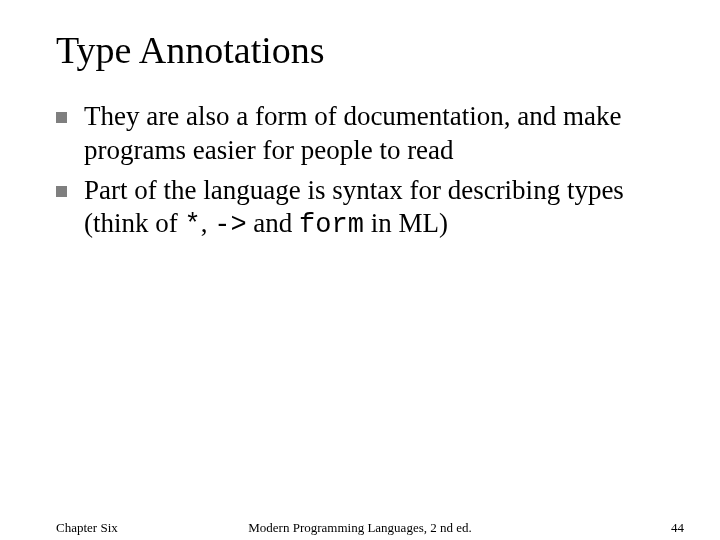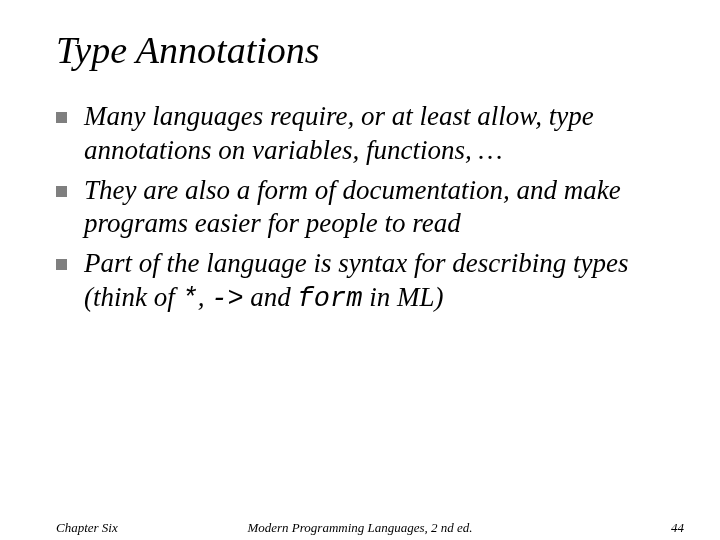--- a/index.html
+++ b/index.html
@@ -1,15 +1,15 @@
 <!DOCTYPE html>
 <html><head>
 <meta charset="utf-8">
 <style>
-  * { margin: 0; padding: 0; box-sizing: border-box; font-style: italic; }
+  * { margin: 0; padding: 0; box-sizing: border-box; }
   body {
     width: 720px;
     height: 540px;
     background: #fff;
     font-family: "Times New Roman", Times, serif;
     color: #000;
     position: relative;
     padding: 28px 50px 0 56px;
   }
   .title {
@@ -62,21 +62,20 @@
     position: absolute;
     right: 36px;
   }
 </style>
 </head>
 <body>
 
 <h1 class="title">Type Annotations</h1>
 
 <ul class="bullets">
-  <li><span>Many languages require, or at least allow, type annotations on variables, functions, …</span></li>
   <li><span>They are also a form of documentation, and make programs easier for people to read</span></li>
   <li><span>Part of the language is syntax for describing types (think of </span><span class="code">*</span><span>, </span><span class="code">-&gt;</span><span> and </span><span class="code">form</span><span> in ML)</span></li>
 </ul>
 
 <div class="footer">
   <span class="footer-left">Chapter Six</span>
   <span class="footer-center">Modern Programming Languages, 2 nd ed.</span>
   <span class="footer-right">44</span>
 </div>
 

